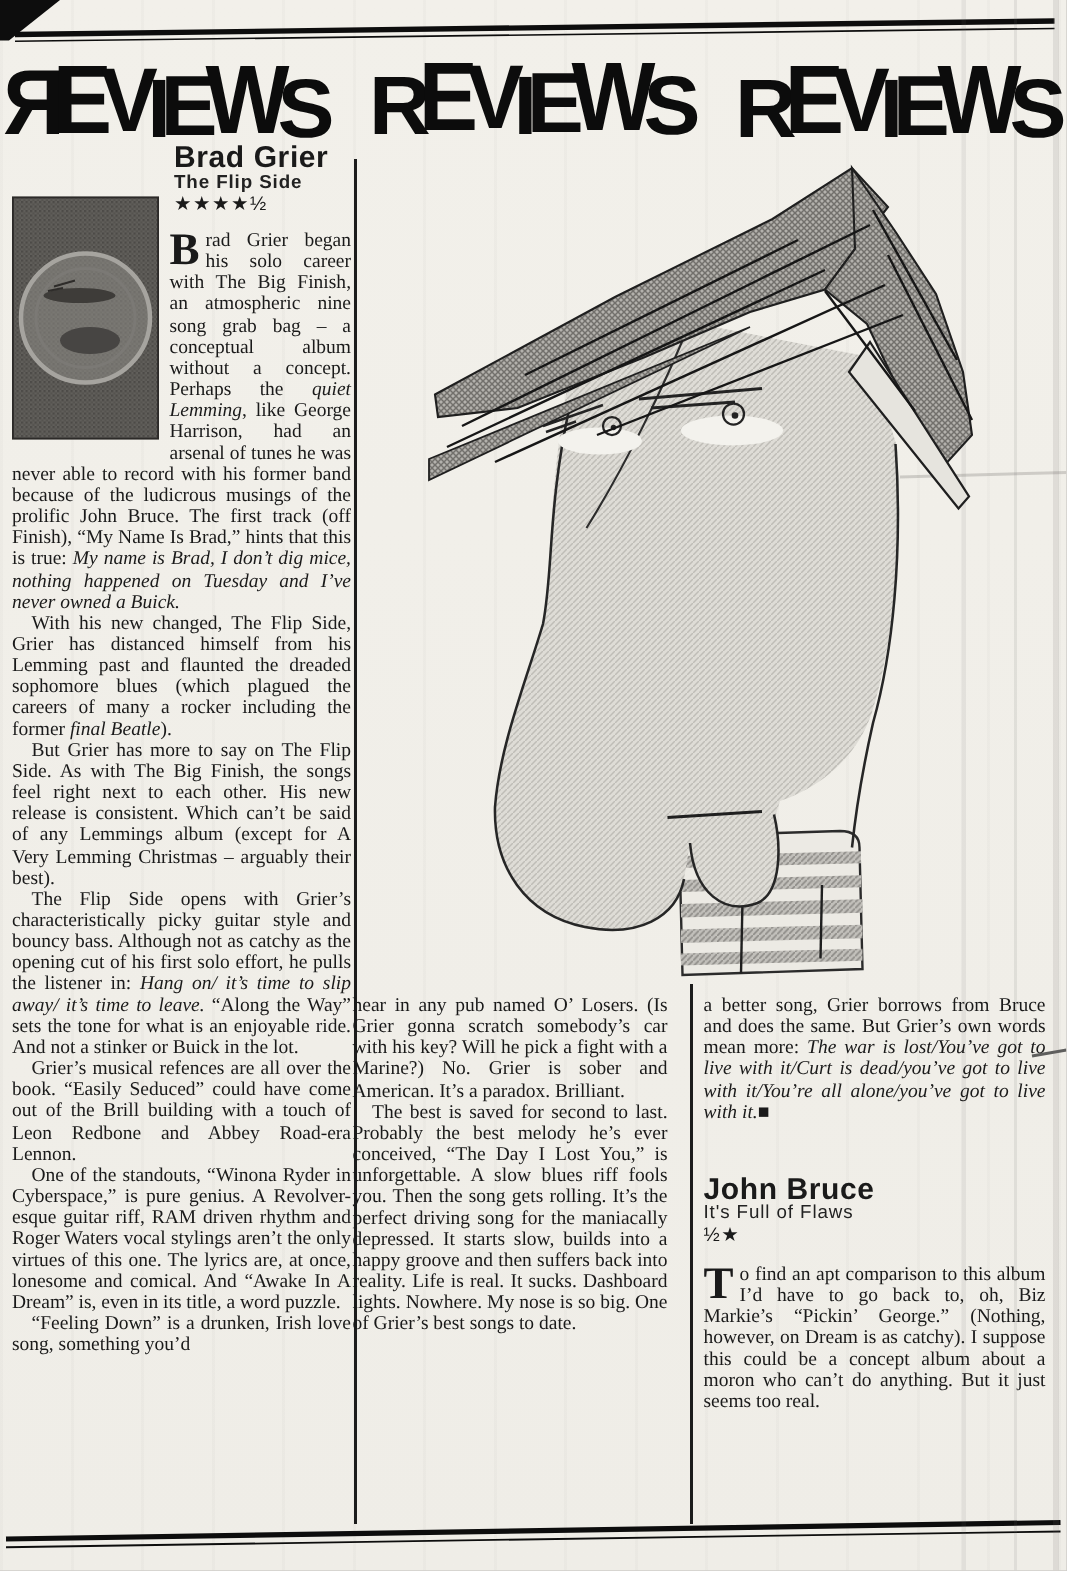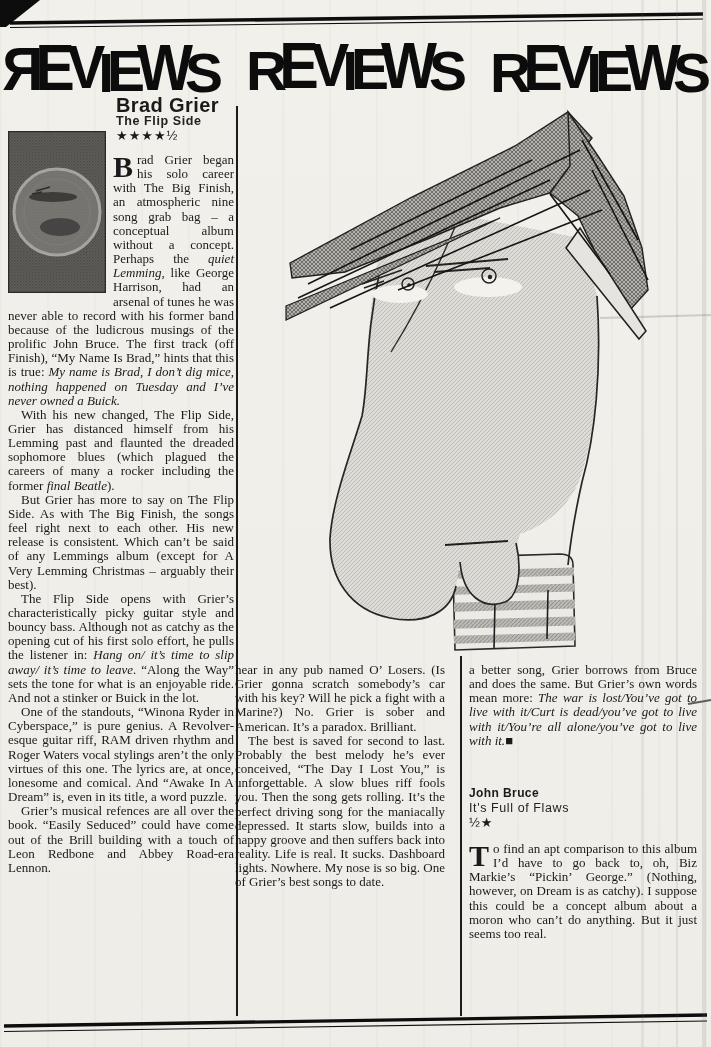--- a/index.html
+++ b/index.html
@@ -35,21 +35,21 @@
   .body-p.indent{text-indent:13px;}
   .b{font-weight:normal;}
   .i{font-style:italic;}
   .dropcap{float:left;font-weight:bold;font-size:30px;line-height:25px;margin:1px 4px 0 0;}
   .review-header{font-family:"Liberation Sans",sans-serif;}
   #r1-header{margin-left:108px;height:47px;margin-bottom:9px;}
   .artist{font-size:20px;font-weight:bold;line-height:17px;letter-spacing:0.4px;}
   .album{font-size:12.5px;line-height:15px;letter-spacing:0.6px;font-weight:bold;color:#222;}
   .rating{font-size:13px;line-height:14px;letter-spacing:1px;}
   #r2-header{margin-top:37px;margin-bottom:12px;}
-  #r2-header .artist{font-size:12px;line-height:16px;}
+  #r2-header .artist{font-size:20px;line-height:16px;}
   .art-spacer{float:left;width:105px;height:147px;}
   #album-art{position:absolute;left:0;top:34px;width:98px;height:162px;}
   
   .vrule{position:absolute;width:1.5px;background:#1c1c1c;}
   #vrule1{left:236px;top:106px;height:910px;}
   #vrule2{left:460px;top:656px;height:360px;}
   .overlay{position:absolute;left:0;top:0;pointer-events:none;}
   #illustration{position:absolute;left:250px;top:98px;width:455px;height:562px;}
 </style>
 </head>
@@ -186,22 +186,23 @@
       <div class="rating">★★★★½</div>
     </div>
 
     <div>
       <div class="art-spacer"></div>
       <div>
           <p class="body-p"><span class="dropcap">B</span><span>rad Grier began his solo career with </span><span class="b">The Big Finish</span><span>, an atmospheric nine song grab bag – a conceptual album without a concept. Perhaps the </span><span class="i">quiet Lemming</span><span>, like George Harrison, had an arsenal of tunes he was never able to record with his former band because of the ludicrous musings of the prolific John Bruce. The first track (off Finish), “My Name Is Brad,” hints that this is true: </span><span class="i">My name is Brad, I don’t dig mice, nothing happened on Tuesday and I’ve never owned a Buick.</span></p>
           <p class="body-p indent"><span>With his new changed, </span><span class="b">The Flip Side</span><span>, Grier has distanced himself from his Lemming past and flaunted the dreaded sophomore blues (which plagued the careers of many a rocker including the former </span><span class="i">final Beatle</span><span>).</span></p>
           <p class="body-p indent"><span>But Grier has more to say on </span><span class="b">The Flip Side</span><span>. As with </span><span class="b">The Big Finish</span><span>, the songs feel right next to each other. His new release is consistent. Which can’t be said of any Lemmings album (except for </span><span class="b">A Very Lemming Christmas</span><span> – arguably their best).</span></p>
           <p class="body-p indent"><span class="b">The Flip Side</span><span> opens with Grier’s characteristically picky guitar style and bouncy bass. Although not as catchy as the opening cut of his first solo effort, he pulls the listener in: </span><span class="i">Hang on/ it’s time to slip away/ it’s time to leave.</span><span> “Along the Way” sets the tone for what is an enjoyable ride. And not a stinker or Buick in the lot.</span></p>
+          <p class="body-p indent"><span>Grier’s musical refences are all over the book. “Easily Seduced” could have come out of the Brill building with a touch of Leon Redbone and Abbey Road-era Lennon.</span></p>
           <p class="body-p indent"><span>One of the standouts, “Winona Ryder in Cyberspace,” is pure genius. A Revolver-esque guitar riff, RAM driven rhythm and Roger Waters vocal stylings aren’t the only virtues of this one. The lyrics are, at once, lonesome and comical. And “Awake In A Dream” is, even in its title, a word puzzle.</span></p>
-          <p class="body-p indent"><span>Grier’s musical refences are all over the book. “Easily Seduced” could have come out of the Brill building with a touch of Leon Redbone and Abbey Road-era Lennon.</span></p>
+          <p class="body-p indent"><span>“Feeling Down” is a drunken, Irish love song, something you’d</span></p>
         </div>
     </div>
   </div>
 
   <div class="col" id="col2">
     <div>
         <p class="body-p"><span>hear in any pub named O’ Losers. (Is Grier gonna scratch somebody’s car with his key? Will he pick a fight with a Marine?) No. Grier is sober and American. It’s a paradox. Brilliant.</span></p>
         <p class="body-p indent"><span>The best is saved for second to last. Probably the best melody he’s ever conceived, “The Day I Lost You,” is unforgettable. A slow blues riff fools you. Then the song gets rolling. It’s the perfect driving song for the maniacally depressed. It starts slow, builds into a happy groove and then suffers back into reality. Life is real. It sucks. Dashboard lights. Nowhere. My nose is so big. One of Grier’s best songs to date.</span></p>
       </div>
   </div>

